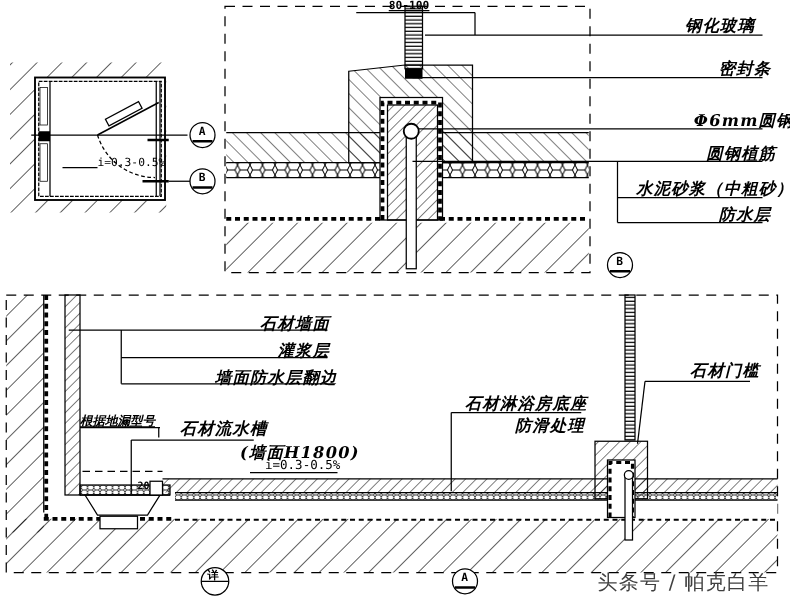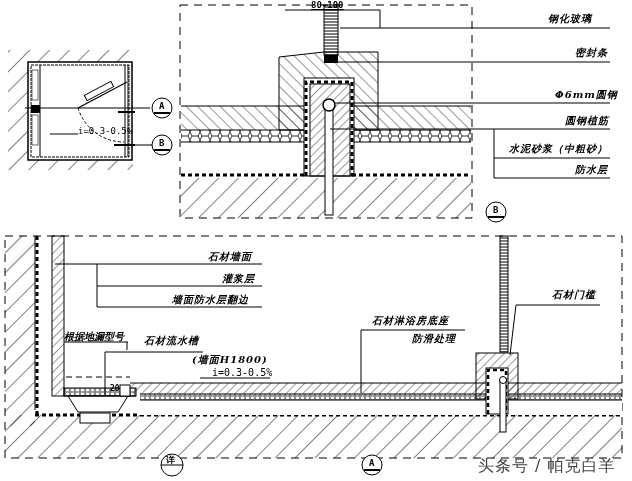--- a/index.html
+++ b/index.html
@@ -1,18 +1,18 @@
 <!DOCTYPE html>
 <html><head>
 <meta charset="utf-8">
 <style>
   html,body{margin:0;padding:0;background:#fff;}
   body{width:632px;height:481px;position:relative;overflow:hidden;font-family:"DejaVu Sans",sans-serif;}
   svg{position:absolute;left:0;top:0;}
-  .lbl{position:absolute;font-family:"DejaVu Serif",serif;font-weight:bold;font-style:italic;font-size:10px;color:#000;white-space:nowrap;letter-spacing:1px;}
+  .lbl{position:absolute;font-family:"DejaVu Serif",serif;font-weight:bold;font-style:italic;font-size:13px;color:#000;white-space:nowrap;letter-spacing:1px;}
   .dim{position:absolute;font-family:"DejaVu Sans Mono",monospace;font-size:9px;color:#000;white-space:nowrap;}
   .wm{position:absolute;font-family:"DejaVu Sans",sans-serif;font-size:16px;color:#404040;white-space:nowrap;letter-spacing:1px;}
 </style>
 </head>
 <body>
 
 <svg width="632" height="481" viewBox="0 0 632 481">
   <defs>
     <pattern id="hatch" width="14" height="14" patternUnits="userSpaceOnUse" patternTransform="rotate(45)">
       <line x1="0" y1="0" x2="0" y2="14" stroke="#000" stroke-width="1"></line>
@@ -167,21 +167,21 @@
 <div class="lbl" style="left:555px;top:88px;">Φ6mm圆钢</div>
 <div class="lbl" style="left:565px;top:114px;font-style:italic;">圆钢植筋</div>
 <div class="lbl" style="left:498px;top:142px;margin-left:11px;">水泥砂浆（中粗砂）</div>
 <div class="lbl" style="left:575px;top:163px;">防水层</div>
 <div class="dim" style="left:493px;top:205px;font-weight:bold;">B</div>
 
 <div class="lbl" style="left:208px;top:250px;">石材墙面</div>
 <div class="lbl" style="left:222px;top:272px;">灌浆层</div>
 <div class="lbl" style="left:172px;top:293px;">墙面防水层翻边</div>
 <div class="lbl" style="left:192px;top:309px;margin-top:44px;">(墙面H1800)</div>
-<div class="lbl" style="left:64px;top:330px;font-size:10px;letter-spacing:0;">根据地漏型号</div>
+<div class="lbl" style="left:64px;top:330px;font-size:10px;letter-spacing:0;text-decoration:underline;">根据地漏型号</div>
 <div class="lbl" style="left:144px;top:334px;">石材流水槽</div>
 <div class="dim" style="left:212px;top:367px;font-size:10px;">i=0.3-0.5%</div>
 <div class="dim" style="left:110px;top:384px;font-size:8px;font-weight:bold;">20</div>
 <div class="lbl" style="left:372px;top:314px;">石材淋浴房底座</div>
 <div class="lbl" style="left:412px;top:332px;">防滑处理</div>
 <div class="lbl" style="left:552px;top:288px;">石材门槛</div>
 <div class="dim" style="left:166px;top:454px;font-weight:bold;">详</div>
 <div class="dim" style="left:369px;top:458px;font-weight:bold;">A</div>
 
 <div class="wm" style="left:478px;top:456px;">头条号 / 帕克白羊</div>

